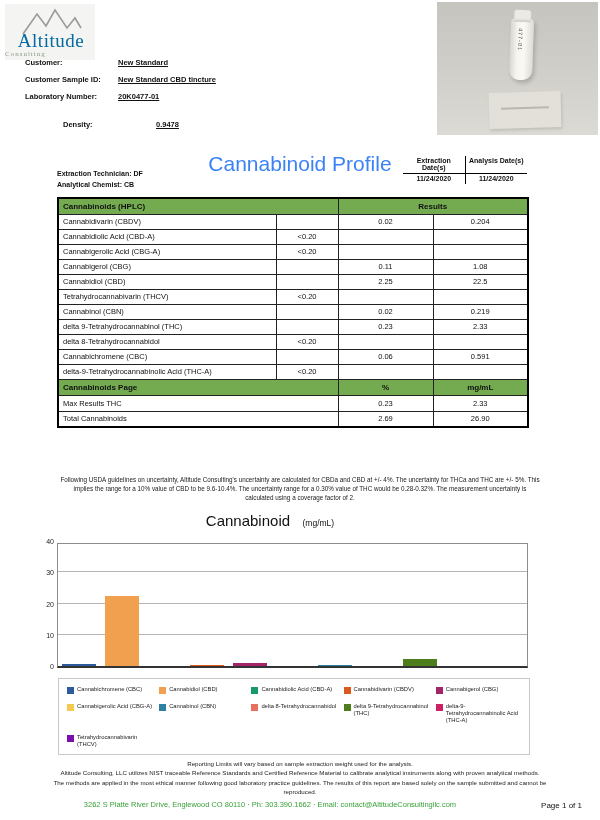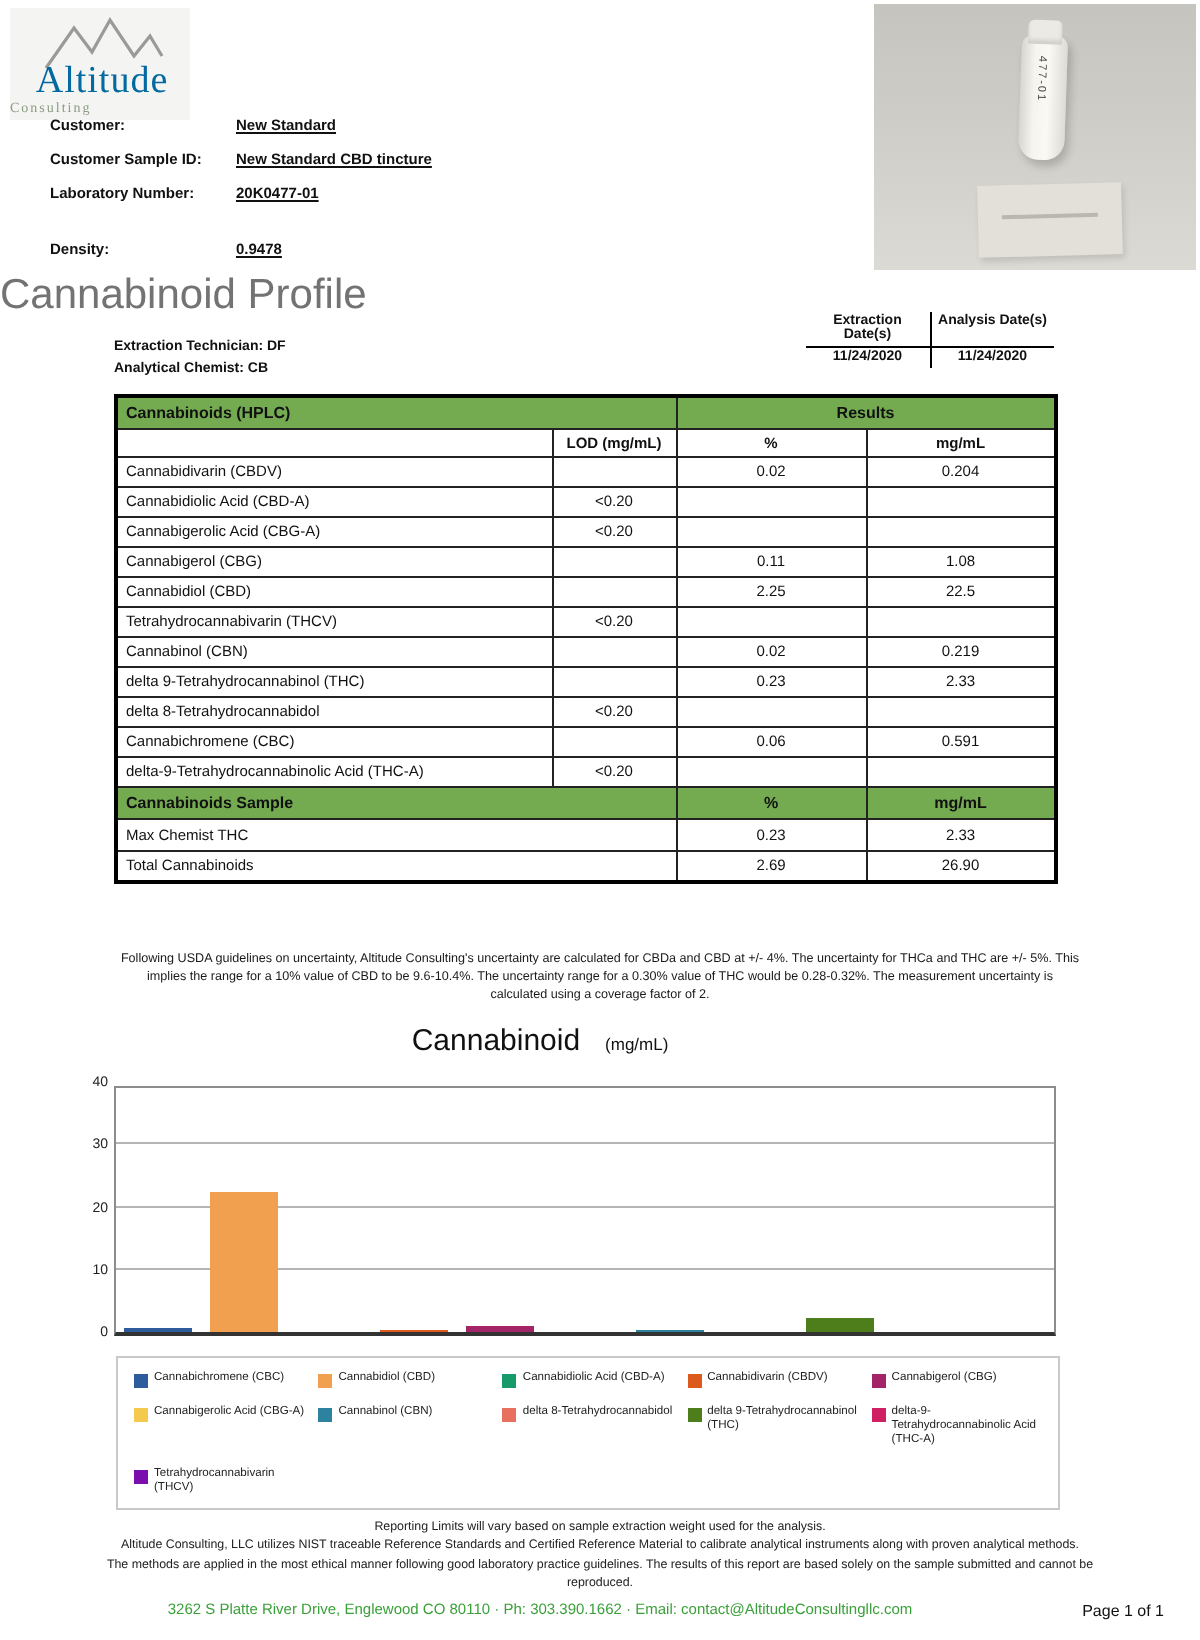--- a/index.html
+++ b/index.html
@@ -25,25 +25,25 @@
               border-radius:3px 3px 0 0; box-shadow:inset 0 -2px 2px rgba(0,0,0,0.12); }
   .vial-label { position:absolute; left:7px; top:10px; writing-mode:vertical-rl; font-size:5.5px;
                 color:#444; letter-spacing:1px; }
   .card { position:absolute; left:52px; top:90px; width:72px; height:36px; background:#e2e0d9;
           transform:rotate(-1.5deg); box-shadow:1px 2px 3px rgba(0,0,0,0.12); }
   .card-line { position:absolute; left:12px; top:15px; width:48px; height:2px; background:#b9b7b0; }
 
   
   .info-row { position:absolute; left:25px; font-size:7.5px; font-weight:bold; }
   .info-row .val { position:absolute; left:93px; white-space:nowrap; text-decoration:underline; }
-  .r1{top:58px;} .r2{top:75px;} .r3{top:92px;} .r4{top:120px;}
-
-  
-  .doc-title { position:absolute; left:0; top:136px; width:600px; text-align:left;
-               font-size:21px; color:#737373; }
+  .r1{top:58px;} .r2{top:75px;} .r3{top:92px;} .r4{top:120px;margin-left:38px;}
+
+  
+  .doc-title { position:absolute; left:0; top:152px; width:600px; text-align:center;
+               font-size:21px; color:#3b82f6; }
   .tech { position:absolute; left:57px; top:169px; font-size:7px; font-weight:bold; line-height:1.5; }
 
   
   .dates { position:absolute; left:403px; top:156px; width:124px; font-size:7px; font-weight:bold; text-align:center; }
   .dates-head { display:flex; border-bottom:1.5px solid #000; }
   .dates-vals { display:flex; }
   .dates-cell { flex:1; padding:1px 2px 2px; }
   .dates-col1 { border-right:1.5px solid #000; }
 
   
@@ -149,26 +149,20 @@
         <col style="width:218px">
         <col style="width:62px">
         <col style="width:95px">
         <col style="width:95px">
       </colgroup>
     <tbody>
       <tr class="green-row">
         <td colspan="2">Cannabinoids (HPLC)</td>
         <td colspan="2" class="center">Results</td>
       </tr>
-      <tr class="sub-row">
-        <td></td>
-        <td>LOD (mg/mL)</td>
-        <td>%</td>
-        <td>mg/mL</td>
-      </tr>
     </tbody>
     <tbody id="rows-body">
         <tr>
           <td>Cannabidivarin (CBDV)</td>
           <td class="center"></td>
           <td class="center">0.02</td>
           <td class="center">0.204</td>
         </tr>
         <tr>
           <td>Cannabidiolic Acid (CBD-A)</td>
@@ -226,28 +220,28 @@
         </tr>
         <tr>
           <td>delta-9-Tetrahydrocannabinolic Acid (THC-A)</td>
           <td class="center">&lt;0.20</td>
           <td class="center"></td>
           <td class="center"></td>
         </tr>
       </tbody>
     <tbody>
       <tr class="green-row">
-        <td colspan="2">Cannabinoids Sample</td>
+        <td colspan="2">Cannabinoids Page</td>
         <td class="center">%</td>
         <td class="center">mg/mL</td>
       </tr>
     </tbody>
     <tbody class="totals" id="totals-body">
         <tr>
-          <td colspan="2">Max Chemist THC</td>
+          <td colspan="2">Max Results THC</td>
           <td class="center">0.23</td>
           <td class="center">2.33</td>
         </tr>
         <tr>
           <td colspan="2">Total Cannabinoids</td>
           <td class="center">2.69</td>
           <td class="center">26.90</td>
         </tr>
       </tbody>
   </table>

